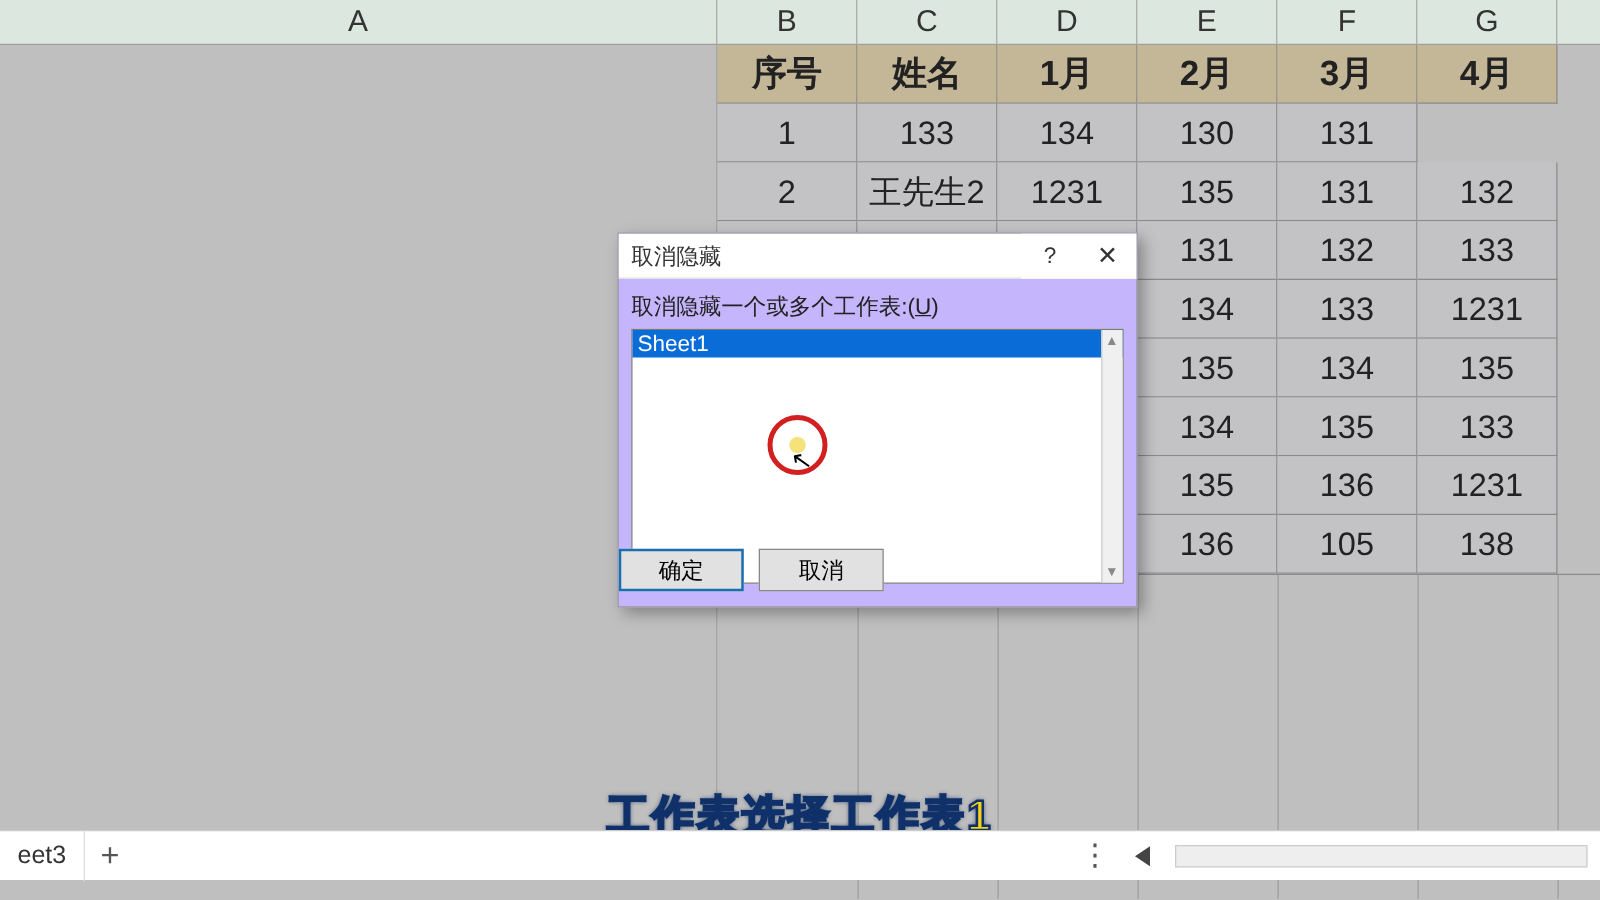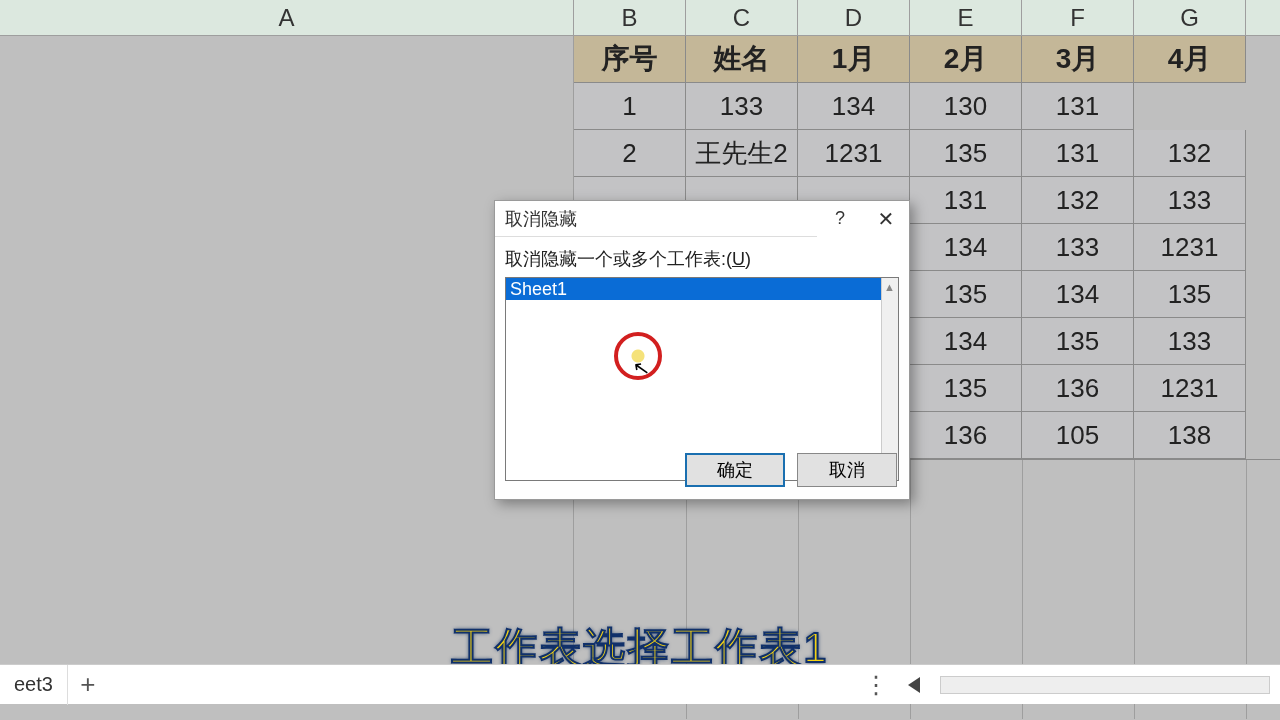--- a/index.html
+++ b/index.html
@@ -15,44 +15,44 @@
   .sheet { position: absolute; left: 0; top: 36px; width: 1046px; height: 644px; }
   .blankA { position:absolute; left:0; top:0; width:574px; height:644px; background:#bfbfbf; border-right:1px solid #9e9e9e; }
   .datagrid { position:absolute; left:574px; top:0; width:706px; }
   .row { display:flex; height:47px; }
   .row.header .cell { background:#c4b798; font-weight:bold; font-size:28px; }
   .cell { width:112px; border-right:1px solid #8a8a8a; border-bottom:1px solid #8a8a8a; background:#c3c3c5; display:flex;align-items:center;justify-content:center; font-size:26px; color:#222; }
   .below { position:absolute; left:574px; top:423px; width:706px; height:260px; background:#bfbfbf; border-top:1px solid #8a8a8a;}
   .below .vline { position:absolute; top:0; bottom:0; width:1px; background:#9e9e9e; }
   
   
-  .dialog { position:absolute; left:494px; top:200px; width:416px; height:300px; background:#ffffff; border:1px solid #9a9a9a; box-shadow: 4px 4px 12px rgba(0,0,0,0.35); }
+  .dialog { position:absolute; left:494px; top:186px; width:416px; height:300px; background:#c4b5fd; border:1px solid #9a9a9a; box-shadow: 4px 4px 12px rgba(0,0,0,0.35); }
   .dlg-titlebar { height:36px; display:flex; align-items:center; padding-left:10px; font-size:18px; color:#333; background:#fff; border-bottom:1px solid #ddd;}
   .dlg-titlebar .spacer { flex:1; }
   .dlg-help, .dlg-close { width:46px; height:36px; display:flex;align-items:center;justify-content:center; font-size:18px; color:#333; background:#fff;}
   .dlg-close { font-size:20px; }
   .dlg-body { padding:10px 10px 0 10px; }
   .dlg-label { font-size:18px; color:#222; margin-bottom:6px; }
   .dlg-label .u { text-decoration: underline; }
   .listbox { width:100%; height:204px; border:1px solid #7a7a7a; background:#fff; position:relative; }
   .listbox .item { height:22px; line-height:22px; padding-left:4px; font-size:18px; color:#fff; background:#0a6cd6; }
   .listbox .sbtrack { position:absolute; right:0; top:0; bottom:0; width:17px; background:#f0f0f0; border-left:1px solid #ccc;}
   .listbox .sbtn { position:absolute; right:0; width:17px; height:17px; display:flex;align-items:center;justify-content:center; font-size:11px; color:#888;}
   .listbox .sbtn.up { top:0; }
   .listbox .sbtn.dn { bottom:0; }
-  .dlg-buttons { position:absolute; left:0; right:0; bottom:12px; display:flex; justify-content:flex-end; gap:12px; padding-right:12px;}
+  .dlg-buttons { position:absolute; left:0; right:0; bottom:12px; display:flex; gap:12px; padding-right:12px;}
   .btn { width:100px; height:34px; border:1px solid #888; background:#e1e1e1; font-size:18px; display:flex;align-items:center;justify-content:center; }
   .btn.primary { border:2px solid #1a6fb0; background:#e1e1e1; }
   
   
   .clickmark { position:absolute; left:614px; top:332px; width:48px; height:48px; border-radius:50%; border:4px solid #d21f1f; background: radial-gradient(circle, #f5e27a 0 6px, transparent 7px); }
   .cursor { position:absolute; left:633px; top:356px; font-size:20px; transform: rotate(-10deg); color:#000;}
   
   
-  .subtitle { position:absolute; left:0; right:0; bottom:44px; text-align:center; font-size:42px; font-weight:normal; color:#f5d314; -webkit-text-stroke: 2px #10306a; text-shadow: 0 0 4px #0a2a5a; font-family: "Microsoft YaHei", sans-serif; letter-spacing:2px;}
+  .subtitle { position:absolute; left:0; right:0; bottom:44px; text-align:center; font-size:34px; font-weight:bold; color:#f5d314; -webkit-text-stroke: 2px #10306a; text-shadow: 0 0 4px #0a2a5a; font-family: "Microsoft YaHei", sans-serif; letter-spacing:2px;}
   
   
   .tabbar { position:absolute; left:0; bottom:16px; width:1280px; height:40px; background:#fff; border-top:1px solid #ccc; display:flex; align-items:center; }
   .tab { padding:0 14px; height:40px; display:flex; align-items:center; font-size:20px; color:#333; border-right:1px solid #ddd;}
   .addtab { width:40px; text-align:center; font-size:26px; color:#555; }
   .tabright { margin-left:auto; display:flex; align-items:center; gap:20px; padding-right:10px;}
   .dots { font-size:24px; color:#555; }
   .harrow { width:0;height:0;border-top:8px solid transparent;border-bottom:8px solid transparent;border-right:12px solid #444;}
   .htrack { width:330px; height:18px; background:#eee; border:1px solid #ccc;}
 </style>

